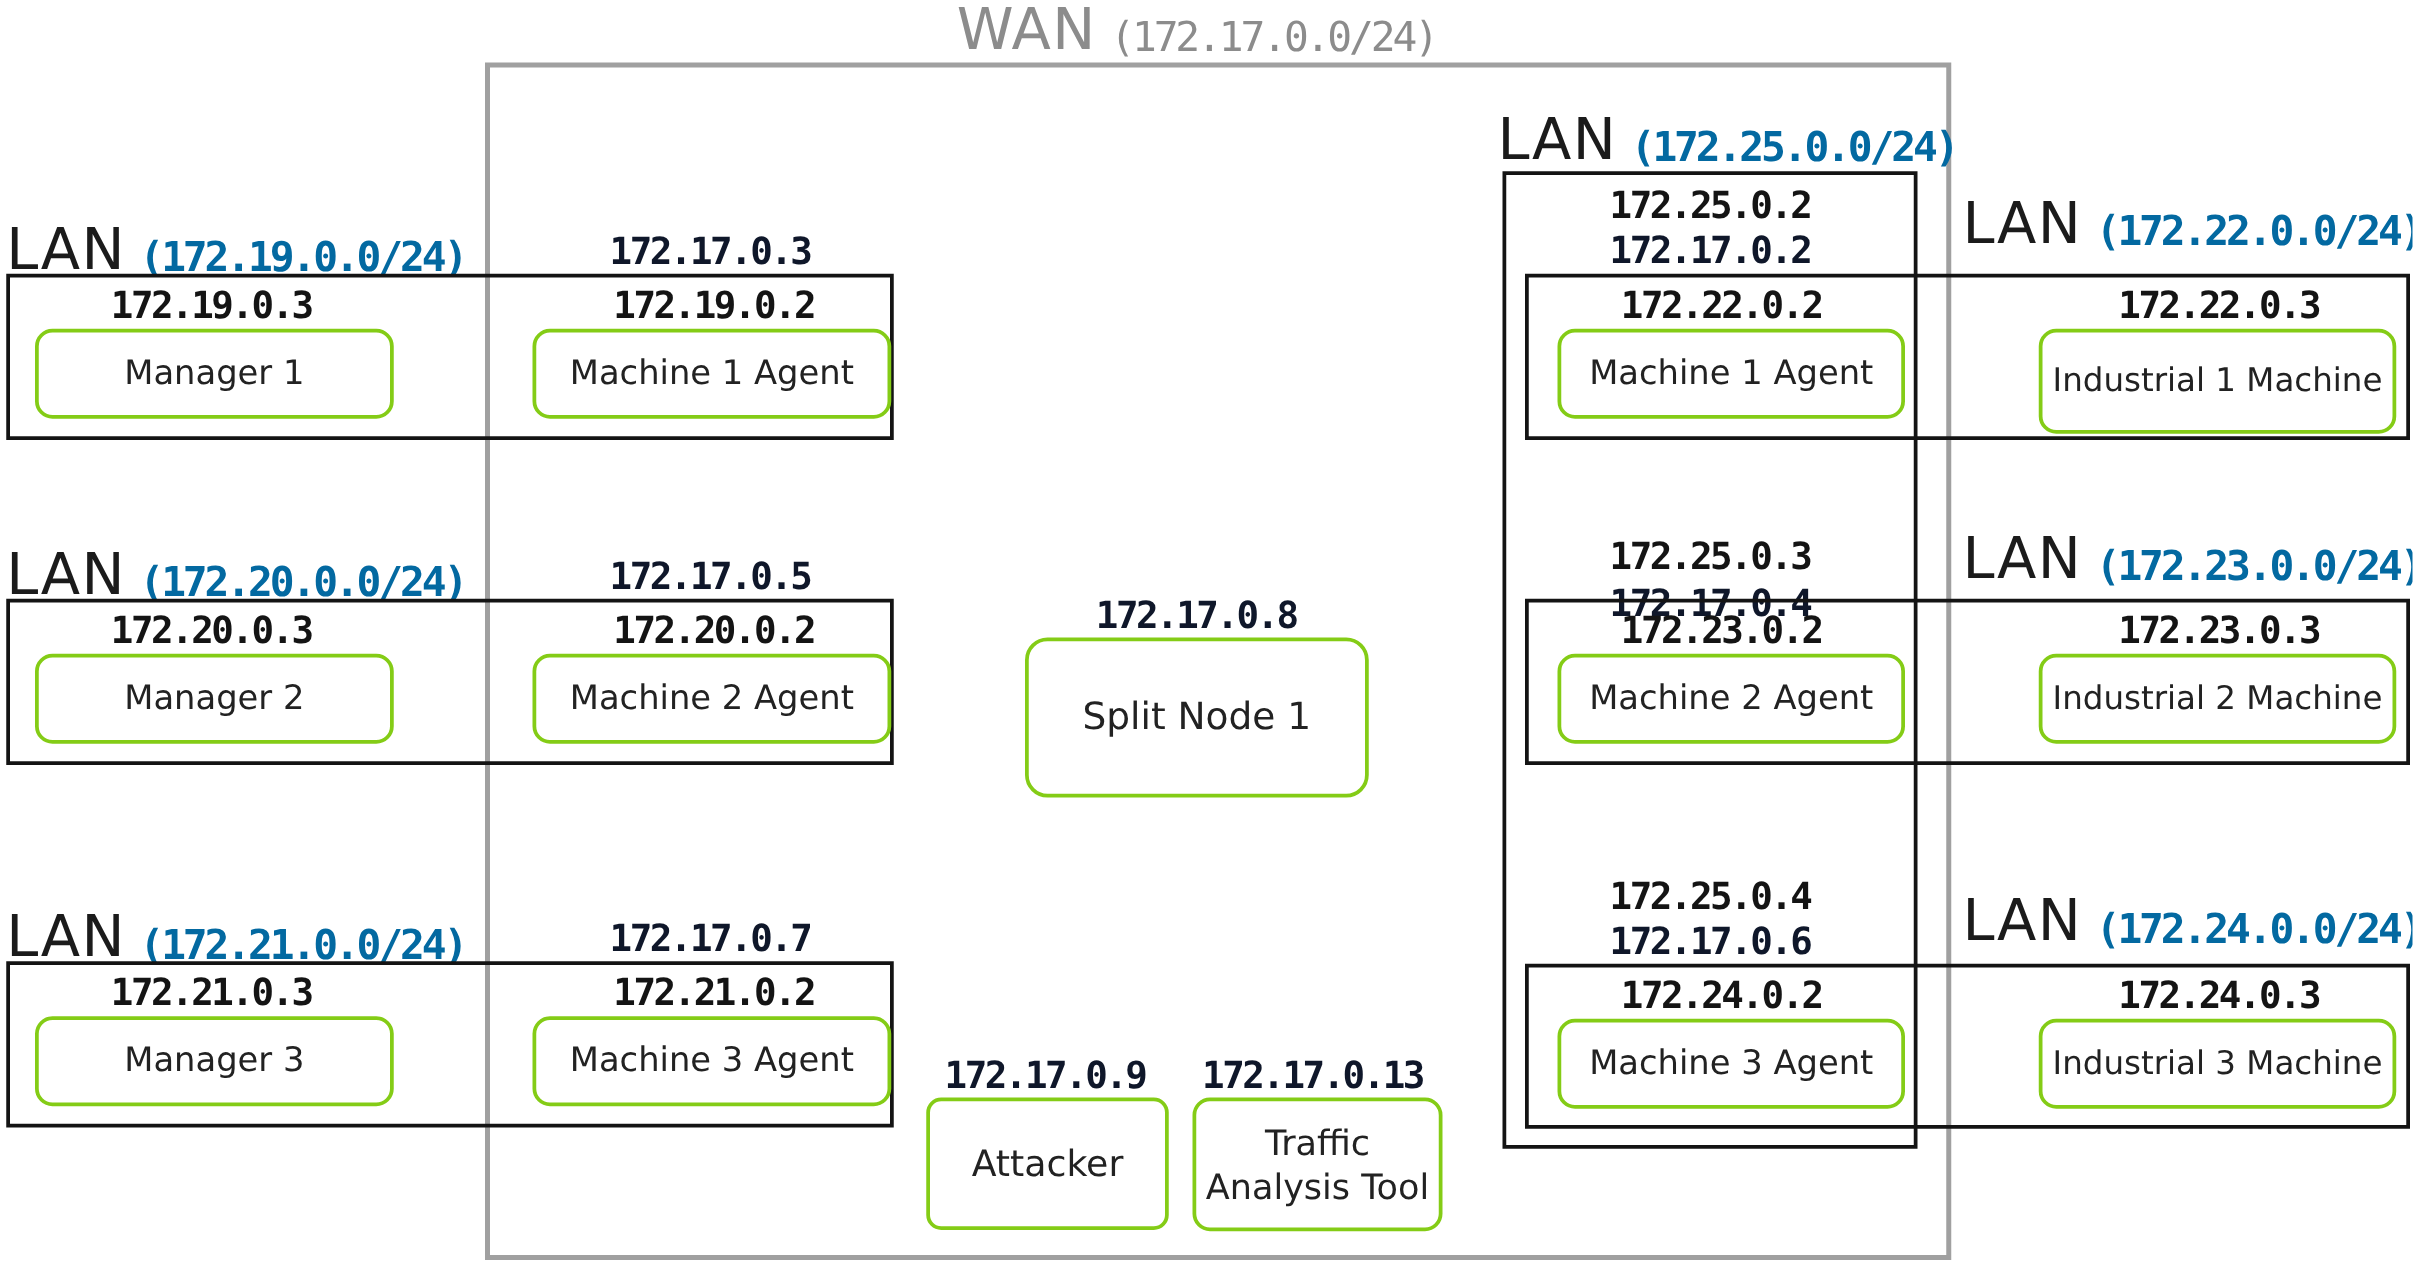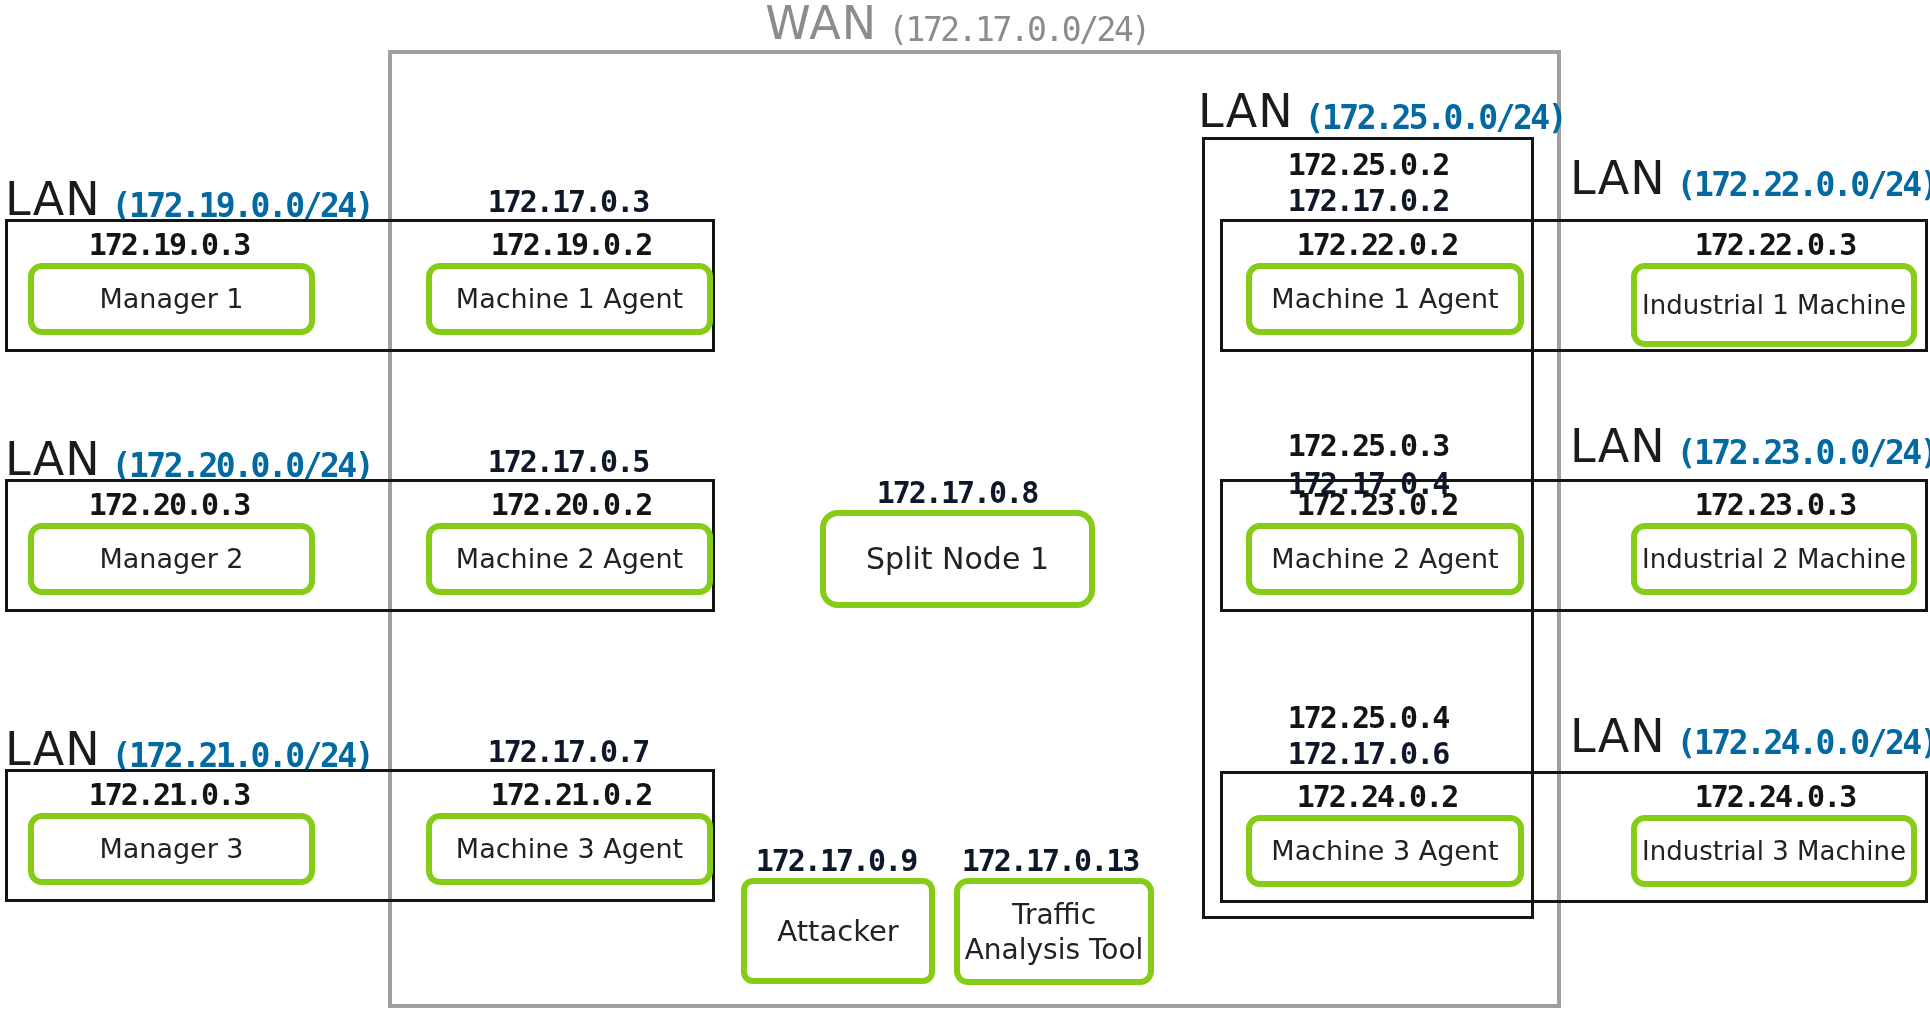--- a/index.html
+++ b/index.html
@@ -14,21 +14,21 @@
             letter-spacing:-2.5px;color:#0369a1;}
   .wan-head .net-word{color:#8c8c8c;}
   .wan-head .net-cidr{color:#8c8c8c;font-weight:normal;}
   
   .ip{font-family:"DejaVu Sans Mono",monospace;font-weight:bold;font-size:30px;
       letter-spacing:-2px;line-height:1;color:#141414;text-align:center;white-space:nowrap;}
   .ip.gray{color:#0f172a;}
   
   .wan-rect{border:4px solid #a0a0a0;background:transparent;}
   .lanbox{border:3px solid #141414;background:transparent;}
-  .node{border:6px solid #84cc16;border-radius:14px;background:transparent;
+  .node{border:3px solid #84cc16;border-radius:14px;background:transparent;
         display:flex;flex-direction:column;align-items:center;justify-content:center;
         font-size:27px;line-height:1.25;color:#222;text-align:center;white-space:nowrap;}
   .node.big{border-radius:18px;font-size:30px;}
 </style>
 </head>
 <body>
 
 <div class="abs wan-head net-label cx" style="left:957px;top:0px;">
   <span class="net-word">WAN</span>
   <span class="net-cidr">(172.17.0.0/24)</span>
@@ -77,21 +77,21 @@
   <div class="abs node" style="left:20px;top:41px;width:287px;height:72px;">
     <span>Manager 3</span>
   </div>
   <div class="abs ip" style="left:402px;top:8px;width:322px;">172.21.0.2</div>
   <div class="abs node" style="left:418px;top:41px;width:287px;height:72px;">
     <span>Machine 3 Agent</span>
   </div>
 </div>
 
 <div class="abs ip gray cx" style="left:957px;top:478px;">172.17.0.8</div>
-<div class="abs node big" style="left:820px;top:510px;width:275px;height:98px;">
+<div class="abs node big" style="left:820px;top:510px;width:275px;height:128px;">
   <span>Split Node 1</span>
 </div>
 
 <div class="abs ip gray cx" style="left:836px;top:846px;">172.17.0.9</div>
 <div class="abs node" style="left:741px;top:878px;width:194px;height:106px;border-radius:12px;font-size:29px;">
   <span>Attacker</span>
 </div>
 
 <div class="abs ip gray cx" style="left:1050px;top:846px;">172.17.0.13</div>
 <div class="abs node" style="left:954px;top:878px;width:200px;height:107px;font-size:28px;">

